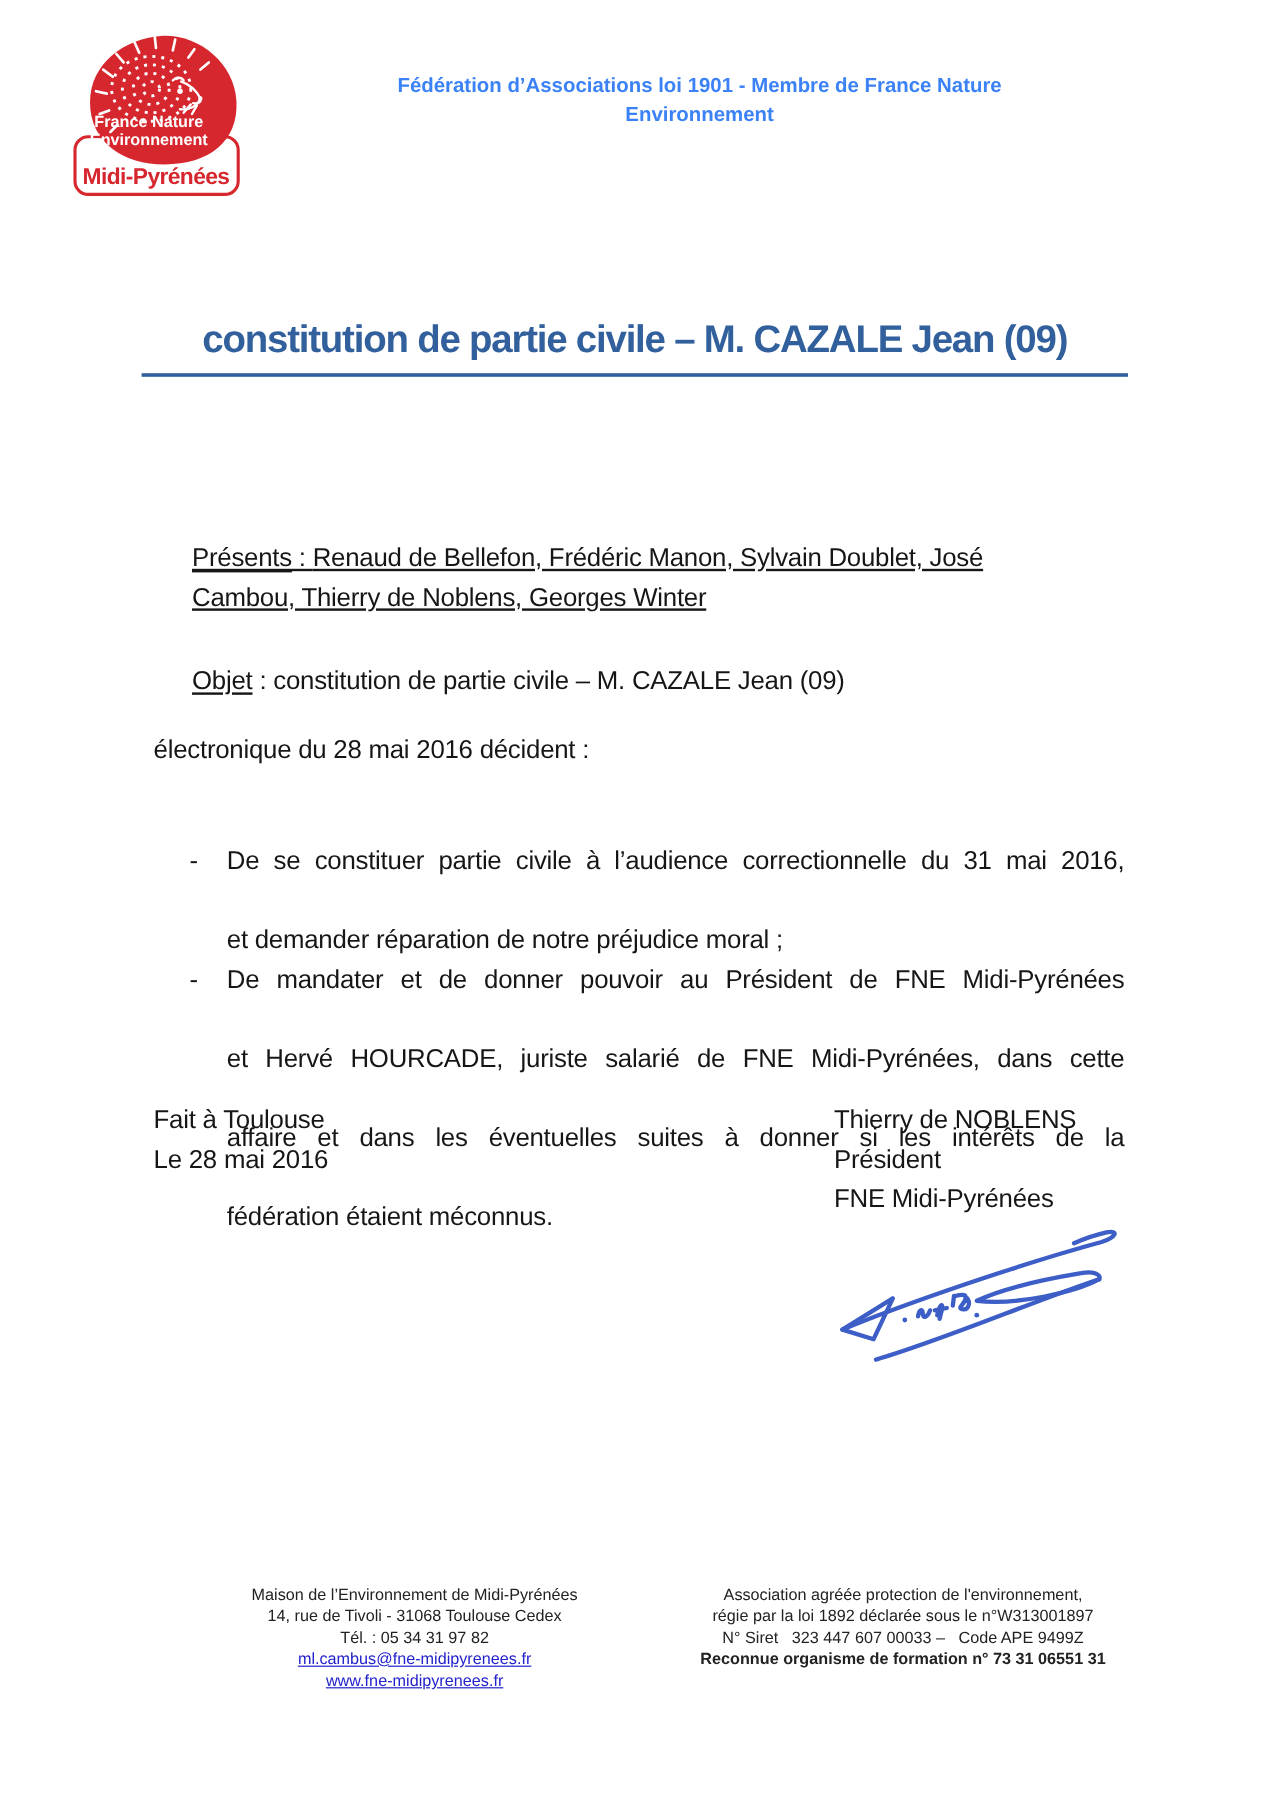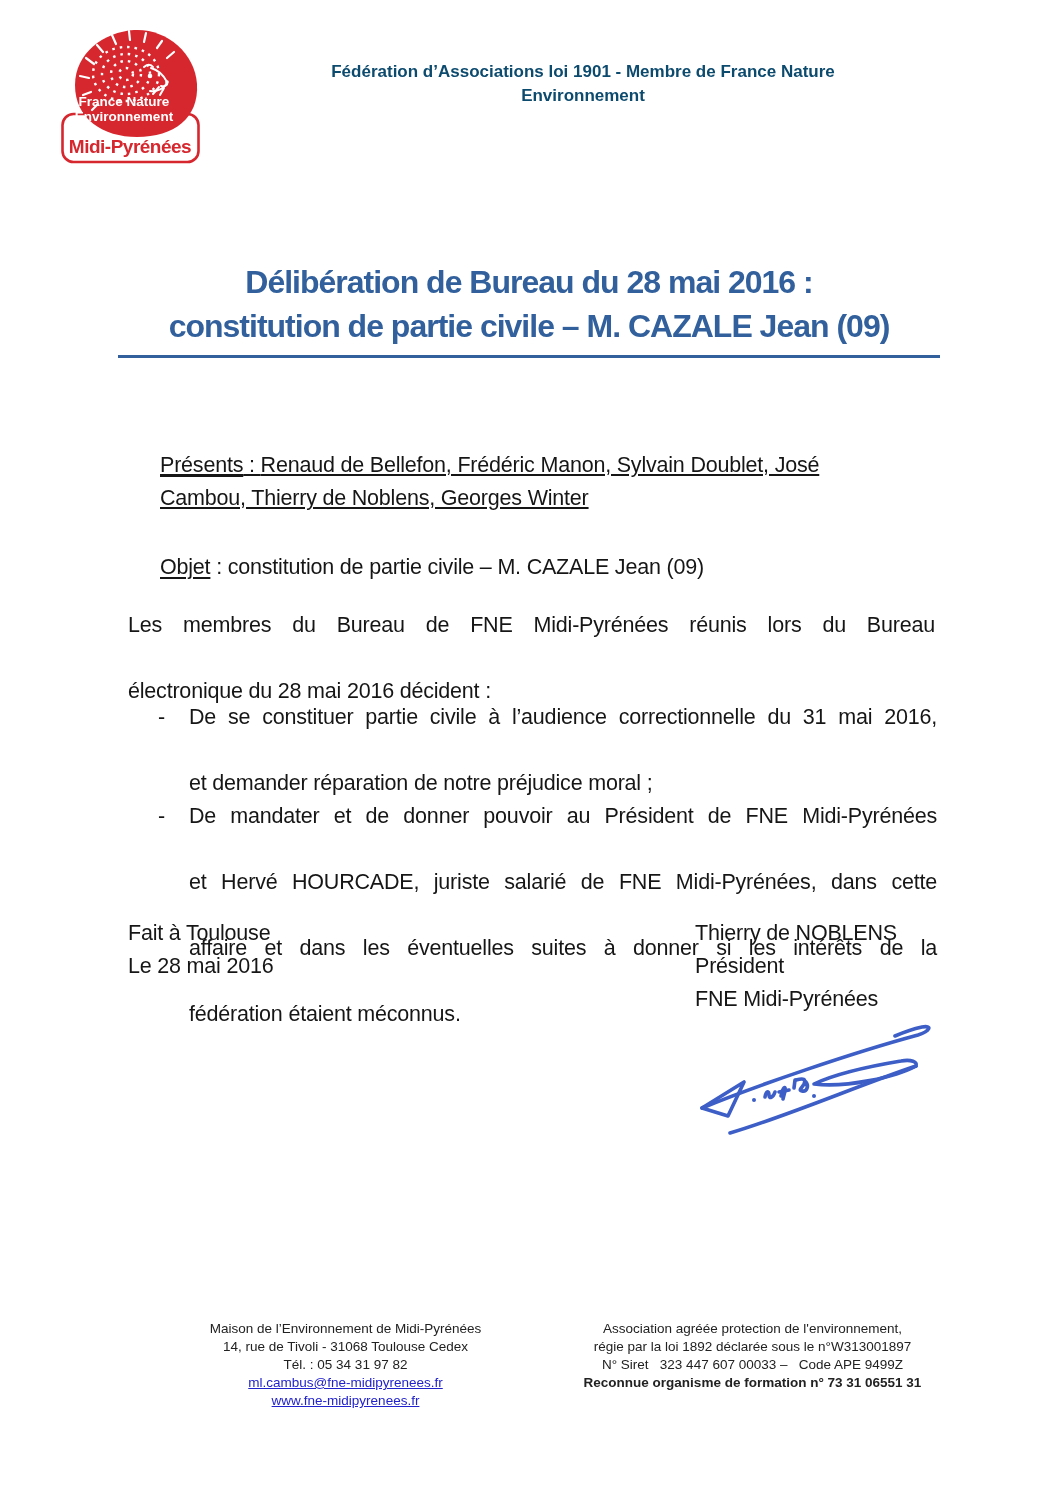--- a/index.html
+++ b/index.html
@@ -10,21 +10,21 @@
     color:#1a1a1a;
   }
   .abs { position:absolute; }
 
   
   .logo { left:58px; top:24px; width:164px; height:152px; }
 
   
   .header-text {
     left:233px; top:60px; width:700px;
-    text-align:center; font-weight:bold; font-size:17px; line-height:24px; color:#0c4a6e;
+    text-align:center; font-weight:bold; font-size:17px; line-height:24px; color:#3b82f6;
   }
 
   
   .doc-title {
     left:118px; top:260px; width:822px;
     text-align:center; color:#31609C; font-weight:bold;
     font-size:32px; line-height:44px; letter-spacing:-1px;
     border-bottom:3px solid #31609C; padding-bottom:7px;
   }
 
@@ -103,35 +103,33 @@
     <text x="72" y="129" text-anchor="middle" font-family="Liberation Sans, sans-serif" font-weight="bold" font-size="19" letter-spacing="-0.5" fill="#D6272E">Midi-Pyrénées</text>
   </svg>
 </div>
 
 <div class="abs header-text">
   <div>Fédération d’Associations loi 1901 - Membre de France Nature</div>
   <div>Environnement</div>
 </div>
 
 <div class="abs doc-title">
-  <div>Délibération de Bureau du 28 mai 2016 :</div>
   <div>constitution de partie civile – M. CAZALE Jean (09)</div>
 </div>
 
 <div class="abs bodytext presents">
   <div><span class="u">Présents</span><span> : </span><span>Renaud de Bellefon, Frédéric Manon, Sylvain Doublet, José</span></div>
   <div>Cambou, Thierry de Noblens, Georges Winter</div>
 </div>
 
 <div class="abs bodytext objet">
   <span class="u">Objet</span><span> : </span><span>constitution de partie civile – M. CAZALE Jean (09)</span>
 </div>
 
 <div class="abs bodytext main-para">
-  <div class="jl">Les membres du Bureau de FNE Midi-Pyrénées réunis lors du Bureau</div>
   <div>électronique du 28 mai 2016 décident :</div>
 </div>
 
 <ul class="abs bodytext bullets">
   <li>
     <span class="bullet-marker">-</span>
     <div class="jl">De se constituer partie civile à l’audience correctionnelle du 31 mai 2016,</div>
     <div>et demander réparation de notre préjudice moral ;</div>
   </li>
   <li>

